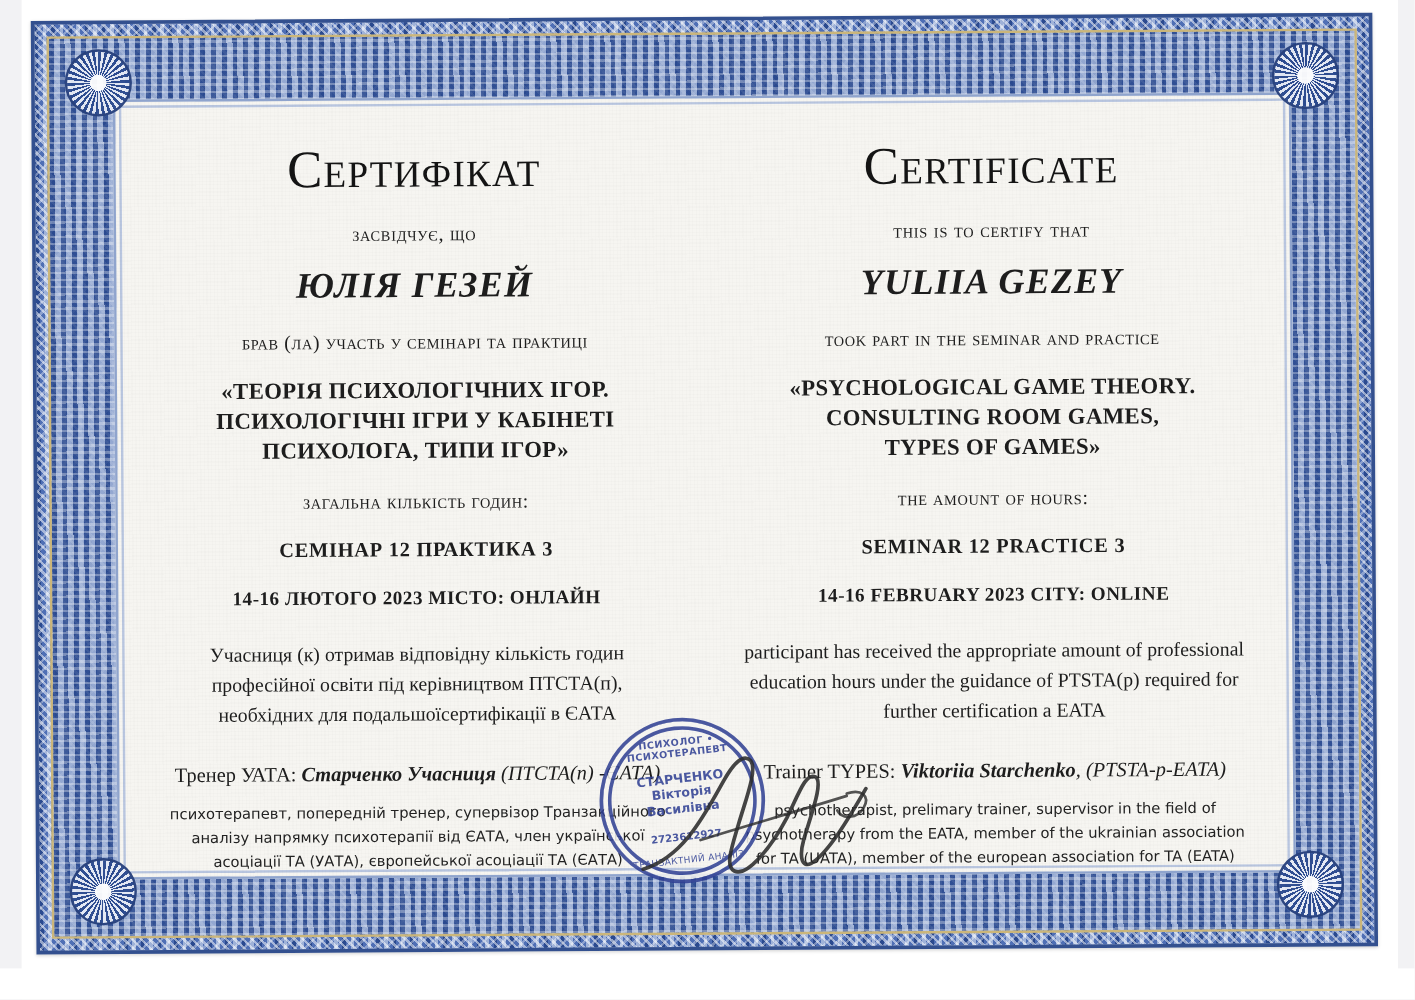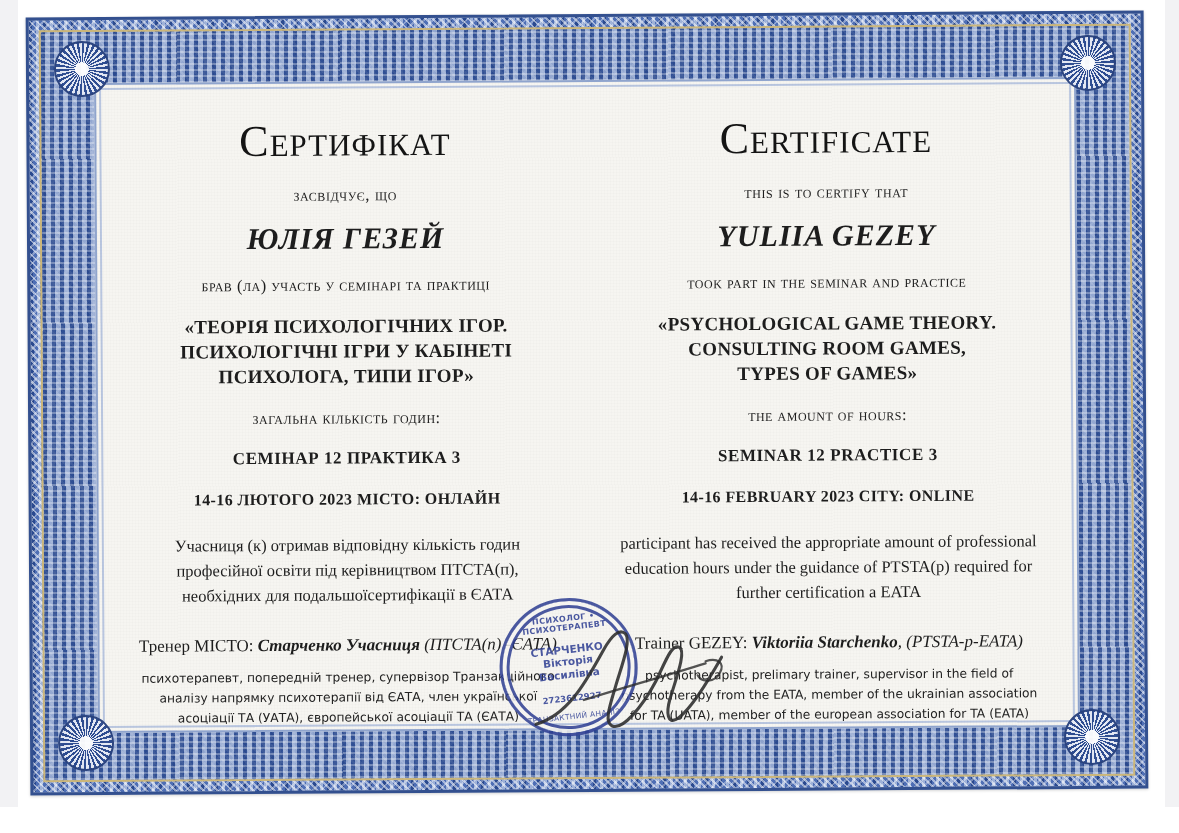--- a/index.html
+++ b/index.html
@@ -306,21 +306,21 @@
             <div>«ТЕОРІЯ ПСИХОЛОГІЧНИХ ІГОР.</div>
             <div>ПСИХОЛОГІЧНІ ІГРИ У КАБІНЕТІ</div>
             <div>ПСИХОЛОГА, ТИПИ ІГОР»</div>
           </div>
           <div class="hours-label">загальна кількість годин:</div>
           <div class="hours-value">СЕМІНАР  12  ПРАКТИКА 3</div>
           <div class="date-line">14-16 ЛЮТОГО 2023 МІСТО: ОНЛАЙН</div>
           <div class="paragraph">Учасниця (к) отримав відповідну кількість годин професійної освіти під керівництвом ПТСТА(п), необхідних для подальшоїсертифікації в ЄАТА</div>
           <div class="spacer"></div>
           <div class="trainer">
-            <span>Тренер МІСТО:</span>
+            <span>Тренер УАТА:</span>
             <b>Старченко Учасниця</b>
             <span class="cred">(ПТСТА(п) -ЄАТА)</span>
           </div>
           <div class="footnote">психотерапевт, попередній тренер, супервізор Транзакційного аналізу напрямку психотерапії від ЄАТА, член української асоціації ТА (УАТА), європейської асоціації ТА  (ЄАТА)</div>
         </div>
 
         <div class="col right">
           <div class="title">Certificate</div>
           <div class="subtle">this is to certify that</div>
           <div class="name">YULIIA GEZEY</div>
@@ -329,21 +329,21 @@
             <div>«PSYCHOLOGICAL GAME THEORY.</div>
             <div>CONSULTING ROOM GAMES,</div>
             <div>TYPES OF GAMES»</div>
           </div>
           <div class="hours-label">the amount of hours:</div>
           <div class="hours-value">SEMINAR 12 PRACTICE 3</div>
           <div class="date-line">14-16 FEBRUARY 2023 CITY: ONLINE</div>
           <div class="paragraph">participant has received the appropriate amount of professional education hours under the guidance of PTSTA(p) required for further certification a EATA</div>
           <div class="spacer"></div>
           <div class="trainer">
-            <span>Trainer GEZEY:</span>
+            <span>Trainer TYPES:</span>
             <b>Viktoriia Starchenko</b><span class="cred">, (PTSTA-p-EATA)</span>
           </div>
           <div class="footnote">psychotherapist, prelimary trainer, supervisor in the field of psychotherapy from the EATA, member of the ukrainian association for TA (UATA), member of the european association for TA  (EATA)</div>
         </div>
 
       </div>
     </div>
 
     <div class="stamp">
       <div class="arc-top">ПСИХОЛОГ • ПСИХОТЕРАПЕВТ</div>

